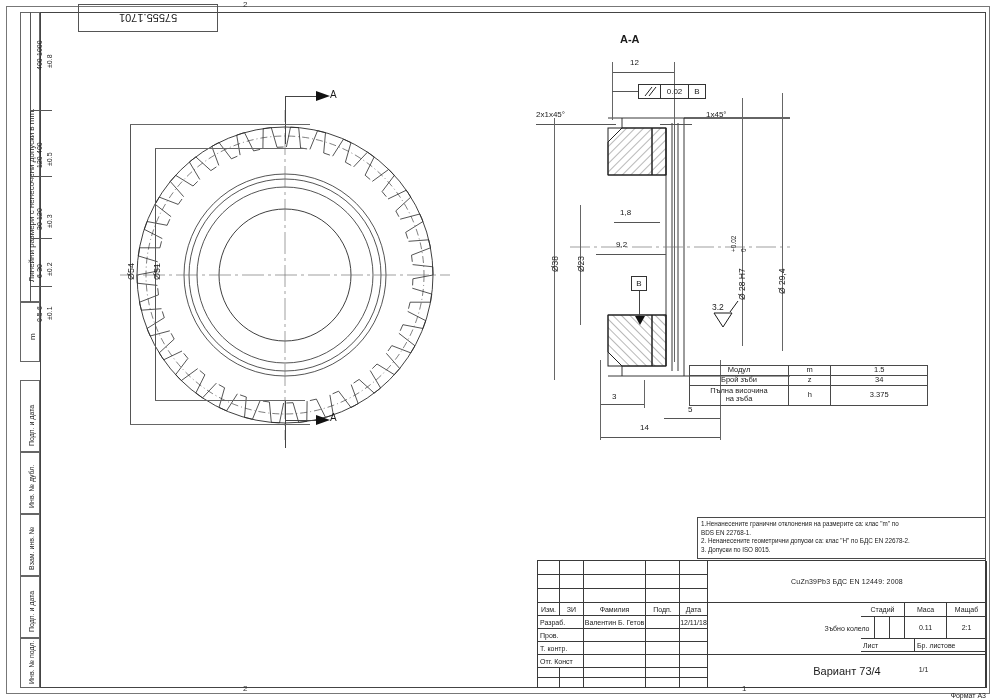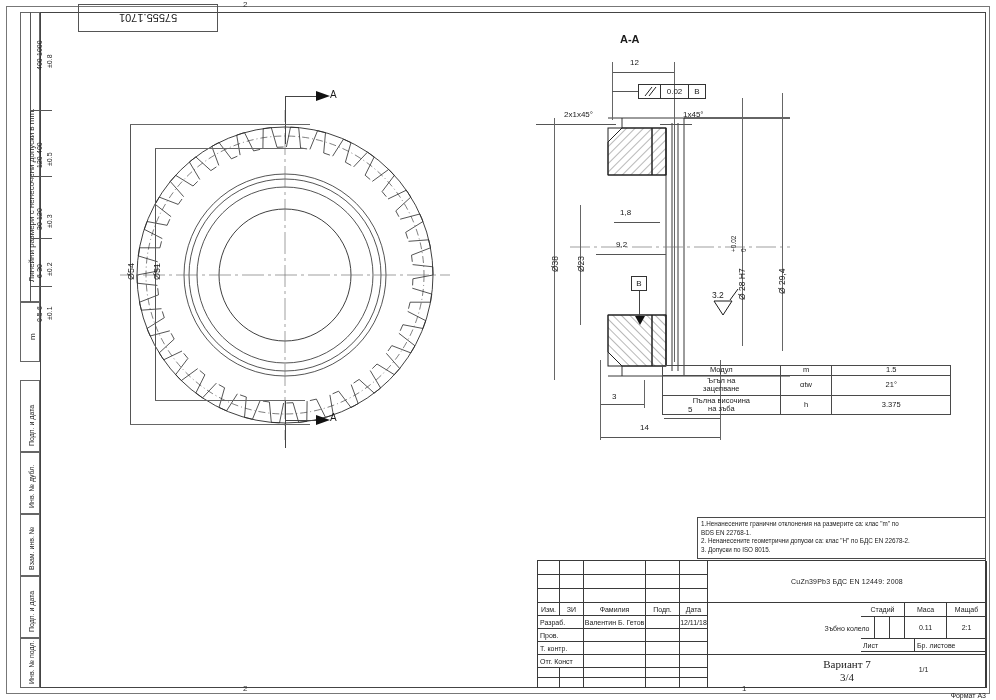--- a/index.html
+++ b/index.html
@@ -28,21 +28,21 @@
 
   
   #gearview { position:absolute; left:120px; top:110px; width:330px; height:330px; }
   #gearview svg { display:block; }
 
   
   #sectionview { position:absolute; left:500px; top:25px; width:290px; height:430px; }
   #sectionview svg { display:block; }
 
   
-  #gear-table { position:absolute; left:662px; top:365px; width:289px; border-collapse:collapse; }
+  #gear-table { position:absolute; left:689px; top:365px; width:239px; border-collapse:collapse; }
   #gear-table td { border:1px solid #4a4a4a; font-size:7.5px; text-align:center; padding:1px 2px; line-height:1.1; color:#1a1a1a; }
   #gear-table td.c1 { width:118px; }
   #gear-table td.c2 { width:52px; }
   #gear-table td.c3 { width:119px; }
   #gear-table tr.tight td { padding:0 2px; height:10px; }
 
   
   #notes { position:absolute; left:697px; top:517px; width:289px; height:42px; border:1px solid #4a4a4a;
            font-size:6.3px; line-height:1.35; padding:2px 3px; color:#1a1a1a; }
 
@@ -196,23 +196,23 @@
       <line x1="122" y1="103" x2="122" y2="93" stroke="#222" stroke-width="0.9"></line>
       <line x1="122" y1="341" x2="122" y2="351" stroke="#222" stroke-width="0.9"></line>
     </svg>
   </div>
 
   <div class="dimtxt" style="left:630px; top:58px;">12</div>
   <div class="ln h" style="left:612px; top:72px; width:62px; background:#555;"></div>
   <div class="ln v" style="left:612px; top:62px; height:58px; background:#666;"></div>
   <div class="ln v" style="left:674px; top:62px; height:300px; background:#666;"></div>
 
-  <div class="dimtxt" style="left:536px; top:110px;margin-left:28px;">2x1x45°</div>
+  <div class="dimtxt" style="left:536px; top:110px;">2x1x45°</div>
   <div class="ln h" style="left:536px; top:124px; width:80px; background:#555;"></div>
-  <div class="dimtxt" style="left:683px; top:110px;">1x45°</div>
+  <div class="dimtxt" style="left:706px; top:110px;">1x45°</div>
   <div class="ln h" style="left:660px; top:124px; width:32px; background:#555;"></div>
 
   <div style="position:absolute; left:638px; top:84px; height:15px; border:1px solid #333; display:flex; font-size:8px;">
     <div style="width:22px; border-right:1px solid #333; display:flex; align-items:center; justify-content:center;">
       <svg width="14" height="11" viewBox="0 0 14 11">
           <line x1="2" y1="10" x2="9" y2="1" stroke="#222" stroke-width="1"></line>
           <line x1="6" y1="10" x2="13" y2="1" stroke="#222" stroke-width="1"></line>
         </svg>
     </div>
     <div style="width:28px; border-right:1px solid #333; display:flex; align-items:center; justify-content:center;">0.02</div>
@@ -238,21 +238,21 @@
     </svg>
 
   <div class="ln v" style="left:742px; top:98px; height:248px; background:#666;"></div>
   <div class="txt rot90" style="left:738px; top:300px; font-size:8.5px;">Ø 28 H7</div>
   <div class="txt rot90" style="left:730px; top:252px; font-size:6.5px;">+0.02</div>
   <div class="txt rot90" style="left:740px; top:252px; font-size:6.5px;">0</div>
 
   <div class="ln v" style="left:782px; top:93px; height:258px; background:#666;"></div>
   <div class="txt rot90" style="left:778px; top:294px; font-size:8.5px;">Ø 29,4</div>
 
-  <div style="position:absolute; left:712px; top:288px;">
+  <div style="position:absolute; left:712px; top:300px;">
     <svg width="40" height="30" viewBox="0 0 40 30">
       <text x="0" y="10" font-size="8.5" font-family="Liberation Sans, sans-serif" fill="#1a1a1a" id="rough-local">3.2</text>
       <line x1="18" y1="12" x2="26" y2="1" stroke="#1a1a1a" stroke-width="1"></line>
       <path d="M2 13 L20 13 L11 27 Z" fill="none" stroke="#1a1a1a" stroke-width="1"></path>
     </svg>
   </div>
 
   <div class="dimtxt" style="left:612px; top:392px;">3</div>
   <div class="ln h" style="left:600px; top:404px; width:44px; background:#555;"></div>
   <div class="dimtxt" style="left:688px; top:405px;">5</div>
@@ -263,24 +263,24 @@
   <div class="ln v" style="left:644px; top:380px; height:28px; background:#666;"></div>
   <div class="ln v" style="left:720px; top:360px; height:80px; background:#666;"></div>
 
   <table id="gear-table">
     <tbody id="gear-tbody">
         <tr class="tight">
           <td class="c1">Модул</td>
           <td class="c2">m</td>
           <td class="c3">1.5</td>
         </tr>
-        <tr>
-          <td class="c1">Ъгъл на<br>зацепване</td>
-          <td class="c2">αtw</td>
-          <td class="c3">21°</td>
+        <tr class="tight">
+          <td class="c1">Брой зъби</td>
+          <td class="c2">z</td>
+          <td class="c3">34</td>
         </tr>
         <tr>
           <td class="c1">Пълна височина<br>на зъба</td>
           <td class="c2">h</td>
           <td class="c3">3.375</td>
         </tr>
       </tbody>
   </table>
 
   <div id="notes">
@@ -346,21 +346,21 @@
     <div class="cell" style="left:46px;top:117px; width:62px; height:10px;"></div>
     <div class="cell" style="left:108px;top:117px;width:34px; height:10px;"></div>
     <div class="cell" style="left:142px;top:117px;width:28px; height:10px;"></div>
 
     <div class="cell material" style="left:170px; top:0; width:279px; height:42px;">CuZn39Pb3 БДС EN 12449: 2008</div>
 
     <div class="cell partname" style="left:170px; top:42px; width:279px; height:52px;">
       <span>Зъбно колело</span>
     </div>
 
-    <div class="cell" style="left:170px; top:94px; width:279px; height:33px; flex-direction:column; line-height:1.15;font-family:Liberation Serif, serif;">
+    <div class="cell" style="left:170px; top:94px; width:279px; height:33px; line-height:1.15;">
       <span class="variant">Вариант 7</span>
       <span class="variant">3/4</span>
     </div>
 
     <div class="cell hdr" style="left:323px; top:42px; width:44px; height:14px;">Стадий</div>
     <div class="cell hdr" style="left:367px; top:42px; width:42px; height:14px;">Маса</div>
     <div class="cell hdr" style="left:409px; top:42px; width:40px; height:14px;">Мащаб</div>
 
     <div class="cell" style="left:323px; top:56px; width:14px; height:22px;"></div>
     <div class="cell" style="left:337px; top:56px; width:15px; height:22px;"></div>

